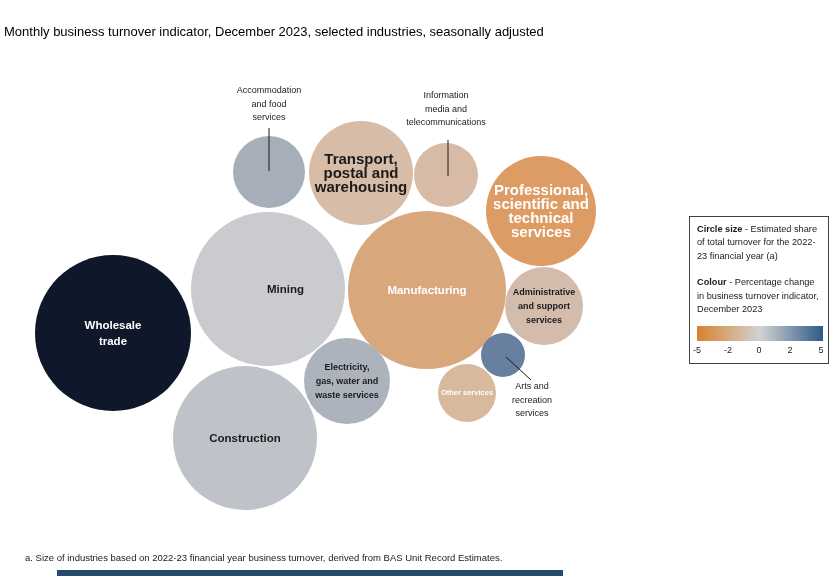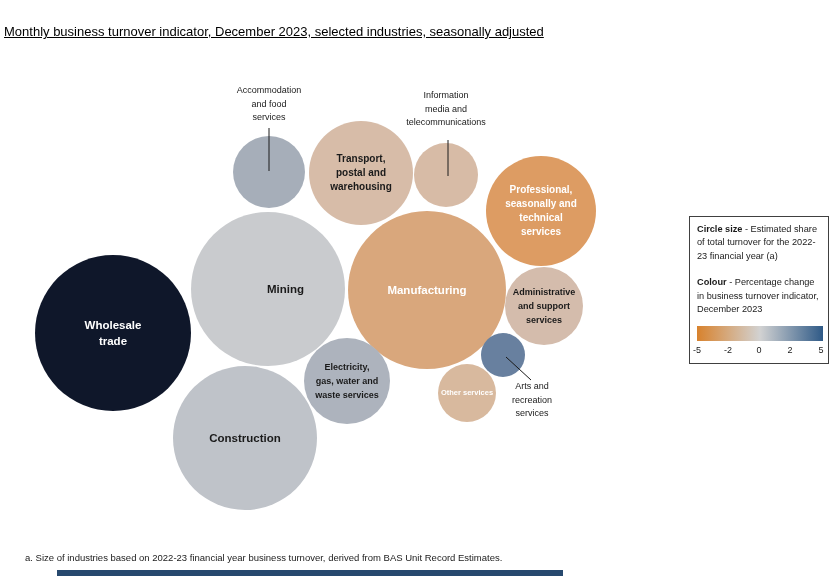--- a/index.html
+++ b/index.html
@@ -1,32 +1,32 @@
 <!DOCTYPE html>
 <html><head>
 <meta charset="utf-8">
 <style>
   html,body{margin:0;padding:0;background:#fff;}
   .canvas{
     position:relative;width:832px;height:576px;background:#ffffff;overflow:hidden;
     font-family:"Liberation Sans",sans-serif;color:#1a1a1a;
   }
   .title{
-    position:absolute;left:4px;top:24px;font-size:13px;color:#000;text-decoration:underline;
+    position:absolute;left:4px;top:24px;font-size:13px;color:#000;
   }
   #bubble-layer{position:absolute;left:0;top:0;width:832px;height:576px;}
   .bubble{
     position:absolute;border-radius:50%;
     display:flex;align-items:center;justify-content:center;text-align:center;
   }
   .blabel{
     font-weight:bold;white-space:pre-line;display:block;
   }
   .bubble.lg .blabel{font-size:11.5px;line-height:16px;}
-  .bubble.md .blabel{font-size:10px;line-height:14px;}
+  .bubble.md .blabel{font-size:15px;line-height:14px;}
   .bubble.sm .blabel{font-size:9px;line-height:14px;}
   .bubble.xs .blabel{font-size:7.5px;line-height:10px;}
   .callout{
     position:absolute;transform:translateX(-50%);
     font-size:9px;line-height:13.5px;text-align:center;color:#1a1a1a;
     white-space:pre-line;z-index:6;
   }
   #callout-lines{position:absolute;left:0;top:0;width:832px;height:576px;z-index:5;pointer-events:none;}
   .legend{
     position:absolute;left:689px;top:216px;width:140px;height:148px;
@@ -72,21 +72,21 @@
       <div class="bubble lg" style="left: 173px; top: 366px; height: 144px; width: 144px; background: rgb(191, 195, 201);">
         <span class="blabel" style="color: rgb(26, 26, 26);">Construction</span>
       </div>
       <div class="bubble md" style="left: 309px; top: 121px; height: 104px; width: 104px; background: rgb(215, 188, 168);">
         <span class="blabel" style="color: rgb(26, 26, 26);">Transport,
 postal and
 warehousing</span>
       </div>
       <div class="bubble md" style="left: 486px; top: 156px; height: 110px; width: 110px; background: rgb(221, 156, 99);">
         <span class="blabel" style="color: rgb(255, 255, 255);">Professional,
-seasonally and
+scientific and
 technical
 services</span>
       </div>
       <div class="bubble " style="left: 233px; top: 136px; height: 72px; width: 72px; background: rgb(166, 174, 185);"></div>
       <div class="callout" style="left: 269px; top: 84px;">Accommodation
 and food
 services</div>
       <div class="bubble " style="left: 414px; top: 143px; height: 64px; width: 64px; background: rgb(215, 187, 166);"></div>
       <div class="callout" style="left: 446px; top: 89px;">Information
 media and

